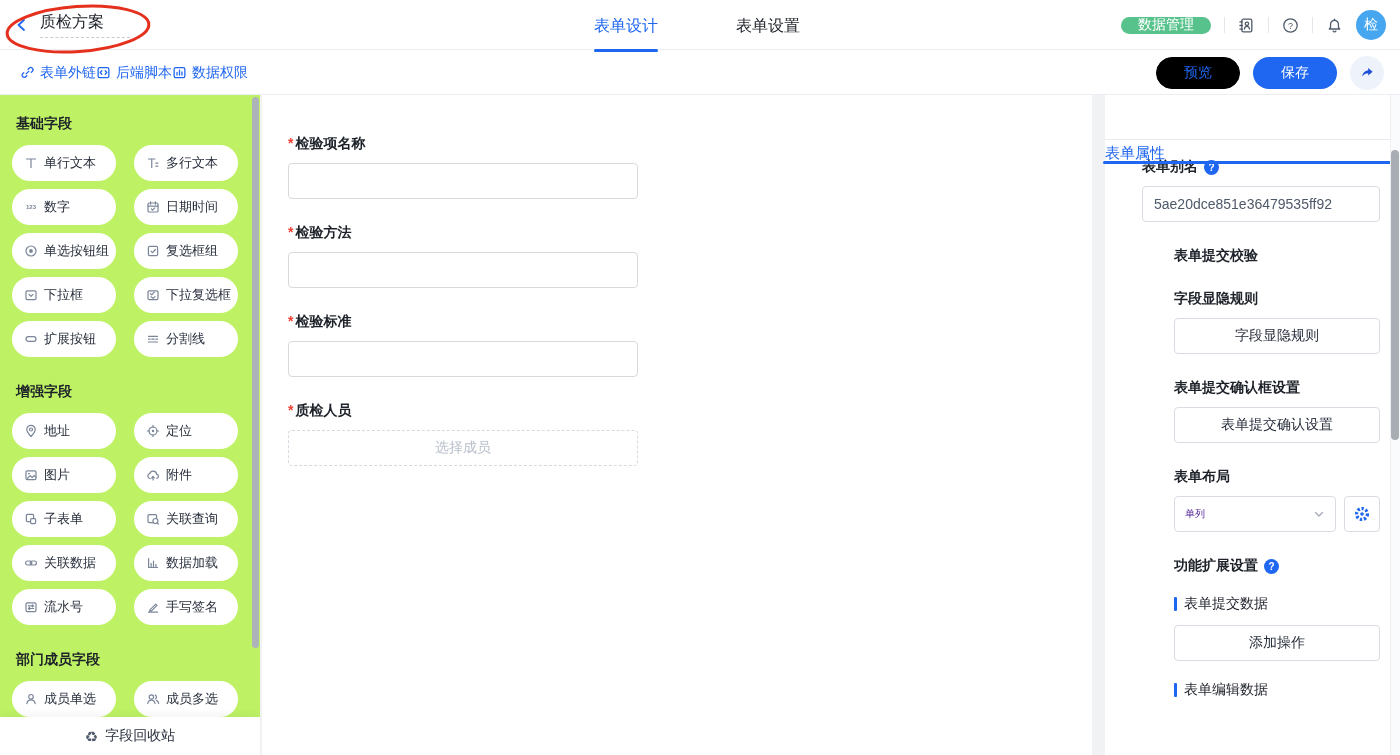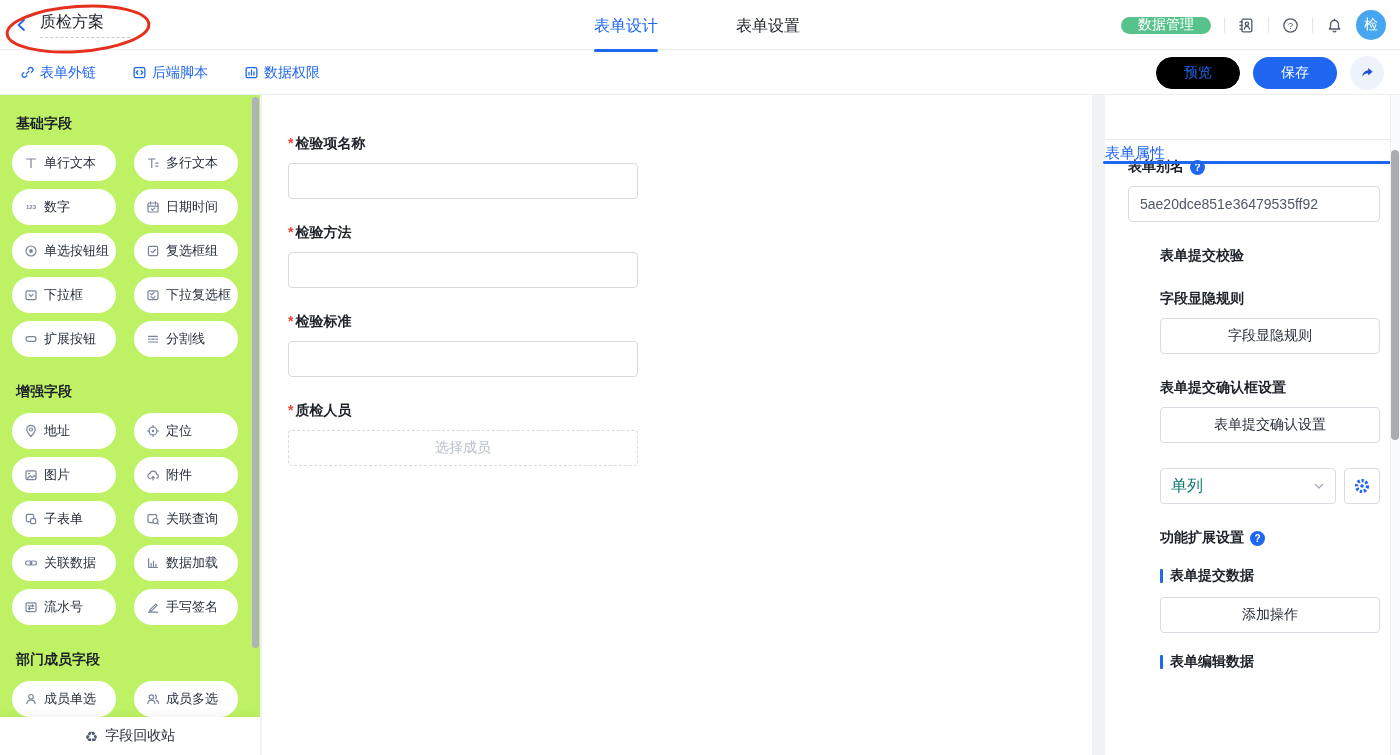--- a/index.html
+++ b/index.html
@@ -20,21 +20,21 @@
   .h-tab { position:relative; height:52px; display:flex; align-items:center; font-size:16px; color:#1d2129; cursor:pointer; }
   .h-tab.active { color:#1f66f0; }
   .h-tab.active::after { content:""; position:absolute; left:0; right:0; bottom:0; height:3px; background:#1f66f0; border-radius:2px; }
   .header-right { position:absolute; right:14px; top:0; height:50px; display:flex; align-items:center; gap:13px; }
   .btn-green { height:17px; padding:0 17px; border-radius:15px; background:#57c28b; color:#fff; font-size:14px; border:none; display:flex; align-items:center; cursor:pointer; }
   .hdr-div { width:1px; height:16px; background:#e5e6eb; }
   .hicon { display:flex; align-items:center; cursor:pointer; }
   .avatar { width:30px; height:30px; border-radius:50%; background:#46a6f0; color:#fff; font-size:14px; display:flex; align-items:center; justify-content:center; cursor:pointer; }
   
   .toolbar { position:absolute; left:0; top:50px; width:1400px; height:45px; background:#fff; border-bottom:1px solid #ebedf2; z-index:4; }
-  .tb-links { position:absolute; left:20px; top:0; height:45px; display:flex; gap:36px; align-items:center; }
+  .tb-links { position:absolute; left:20px; top:0; height:45px; display:flex; align-items:center; }
   .tb-link { display:flex; align-items:center; gap:5px; color:#1f66f0; font-size:14px; cursor:pointer; }
   .tb-right { position:absolute; right:16px; top:0; height:45px; display:flex; gap:13px; align-items:center; }
   .btn-preview { width:84px; height:32px; border-radius:16px; border:1px solid #000000; color:#1f66f0; background:#000000; font-size:14px; cursor:pointer; }
   .btn-save { width:84px; height:32px; border-radius:16px; border:none; color:#fff; background:#1f66f0; font-size:14px; cursor:pointer; }
   .btn-share { width:34px; height:34px; border-radius:50%; background:#edf2fb; border:none; display:flex; align-items:center; justify-content:center; cursor:pointer; }
   
   .sidebar { position:absolute; left:0; top:95px; width:260px; bottom:0; background:#bef264; overflow:hidden; }
   .sec-title { font-size:14px; font-weight:bold; color:#1d2129; margin:20px 0 12px 16px; }
   .sec-title.mt { margin-top:26px; }
   .pill-grid { display:grid; grid-template-columns:104px 104px; column-gap:18px; row-gap:8px; padding:0 0 0 12px; }
@@ -53,30 +53,30 @@
   .f-label { display:flex; align-items:flex-start; font-size:14px; font-weight:bold; color:#1d2129; margin-bottom:10px; }
   .req { color:#f04134; margin-right:2px; }
   .f-input { width:350px; height:36px; border:1px solid #d9d9d9; border-radius:4px; background:#fff; font-size:14px; padding:0 10px; color:#1d2129; }
   .member-box { width:350px; height:36px; border:1px dashed #d5d9e0; border-radius:4px; display:flex; align-items:center; justify-content:center; color:#b9c0cb; font-size:14px; cursor:pointer; }
   
   .props { position:absolute; left:1105px; top:95px; width:285px; bottom:0; background:#fff; }
   .p-tabs { height:45px; display:flex; justify-content:center; gap:54px; border-bottom:1px solid #e8eaef;flex-direction:column; }
   .p-tab { position:relative; height:45px; display:flex; align-items:center; font-size:15px; color:#1d2129; cursor:pointer; }
   .p-tab.active { color:#1f66f0; }
   .p-tab.active::after { content:""; position:absolute; left:-2px; right:-2px; bottom:-1px; height:3px; background:#1f66f0; border-radius:2px; }
-  .p-body { padding:18px 10px 0 23px; }
+  .p-body { padding:18px 10px 0 37px; }
   .p-head { display:flex; align-items:center; gap:6px; font-size:14px; font-weight:bold; color:#1d2129; margin-bottom:10px; }
   .help { width:15px; height:15px; border-radius:50%; background:#1f66f0; color:#fff; font-size:10px; font-weight:bold; display:flex; align-items:center; justify-content:center; cursor:pointer; }
   .alias-input { width:100%; height:36px; border:1px solid #d9dce3; border-radius:4px; padding:0 11px; font-size:14px; color:#4e5969; background:#fff; }
   .p-sec { margin-top:25px;margin-left:32px; }
   .p-btn { width:100%; height:36px; background:#fff; border:1px solid #d9dce3; border-radius:4px; font-size:14px; color:#272e3b; cursor:pointer; }
   .layout-row { display:flex; gap:8px; }
-  .select { flex:1; height:36px; border:1px solid #d9dce3; border-radius:4px; display:flex; align-items:center; justify-content:space-between; padding:0 10px; font-size:16px; color:#0f766e; cursor:pointer; }
+  .select { flex:1; height:36px; border:1px solid #d9dce3; border-radius:4px; display:flex; align-items:center; justify-content:space-between; padding:0 10px; font-size:10px; color:#4c1d95; cursor:pointer; }
   .gear-btn { width:36px; height:36px; border:1px solid #d9dce3; border-radius:4px; background:#fff; display:flex; align-items:center; justify-content:center; cursor:pointer; }
-  .ext-item { display:flex; align-items:center; gap:7px; font-size:14px; font-weight:bold; color:#1d2129; margin:20px 0 12px; }
+  .ext-item { display:flex; align-items:center; gap:7px; font-size:14px; font-weight:normal; color:#1d2129; margin:20px 0 12px; }
   .ext-item .bar { width:3px; height:14px; background:#1f66f0; border-radius:1px; }
   .ext-item:first-of-type { margin-top:16px; }
   
   .win-scroll { position:absolute; right:0; top:95px; width:10px; bottom:0; background:#fafbfc; border-left:1px solid #eef0f3; }
   .win-thumb { position:absolute; right:1px; top:55px; width:8px; height:290px; background:#a8adb4; border-radius:4px; cursor:pointer; }
 </style>
 </head>
 <body>
 
 <div class="header">
@@ -400,20 +400,23 @@
     </div>
 
     <div class="p-sec">
       <div class="p-head">
           <span>表单提交确认框设置</span>
         </div>
       <button class="p-btn">表单提交确认设置</button>
     </div>
 
     <div class="p-sec">
+      <div class="p-head">
+          <span>表单布局</span>
+        </div>
       <div class="layout-row">
         <div class="select">
           <span>单列</span>
           <svg width="12" height="12" viewBox="0 0 12 12" fill="none" stroke="#a3aab6" stroke-width="1.3" stroke-linecap="round" stroke-linejoin="round">
               <path d="M2.5 4.5l3.5 3.5 3.5-3.5"></path>
             </svg>
         </div>
         <button class="gear-btn">
           <svg width="18" height="18" viewBox="0 0 18 18">
               <circle cx="9" cy="9" r="5.4" fill="none" stroke="#1f66f0" stroke-width="3.4" stroke-dasharray="2.3 1.75"></circle>

